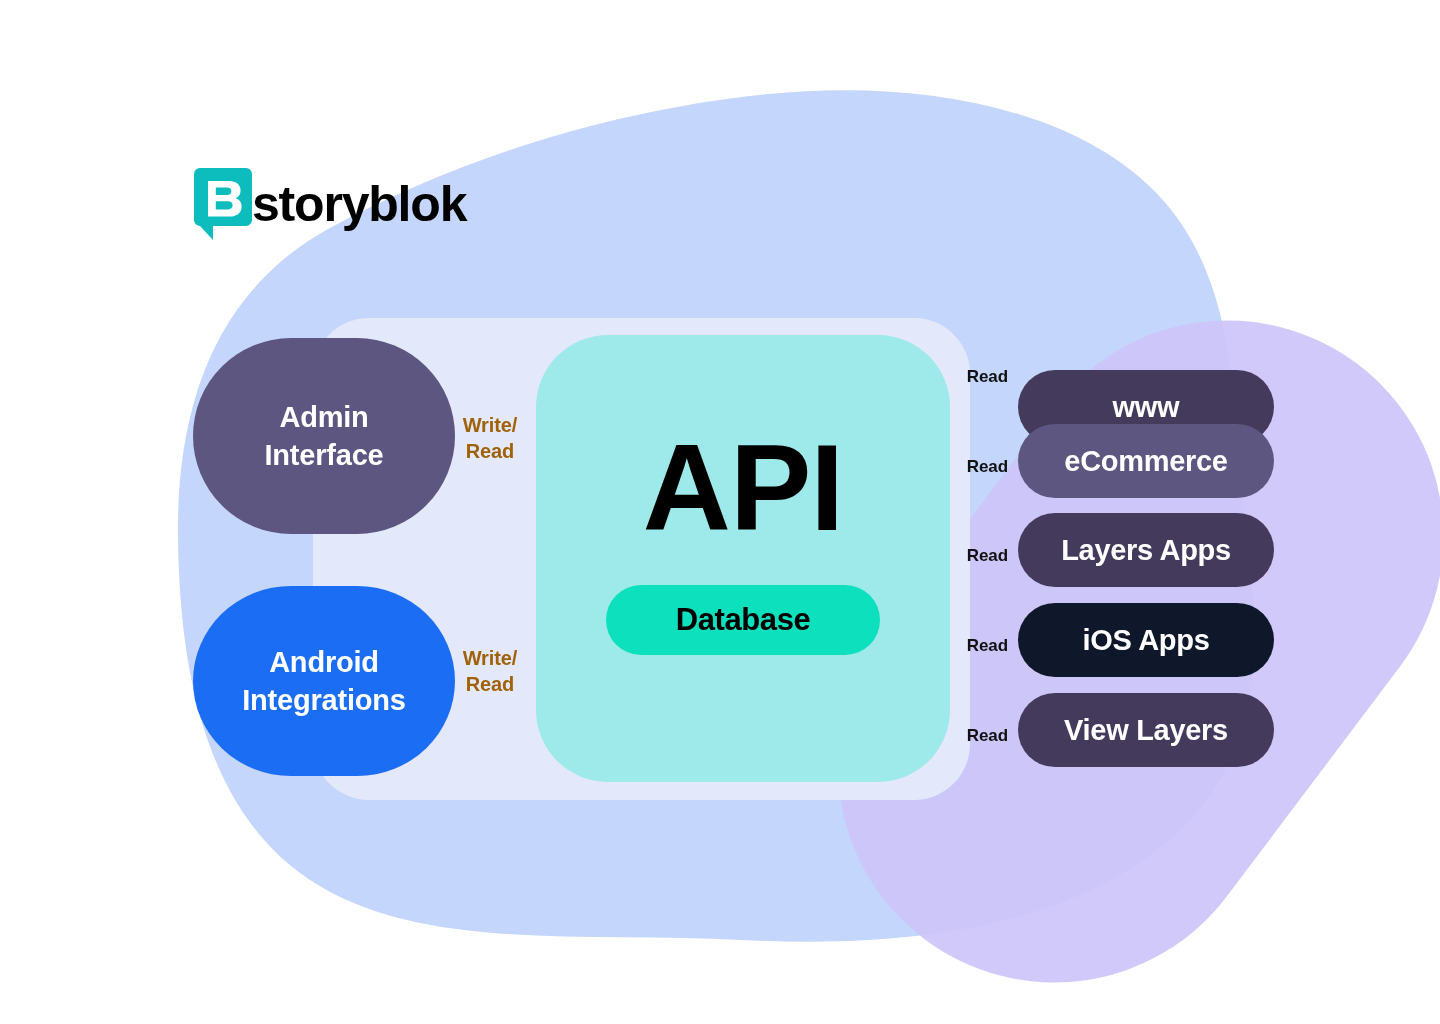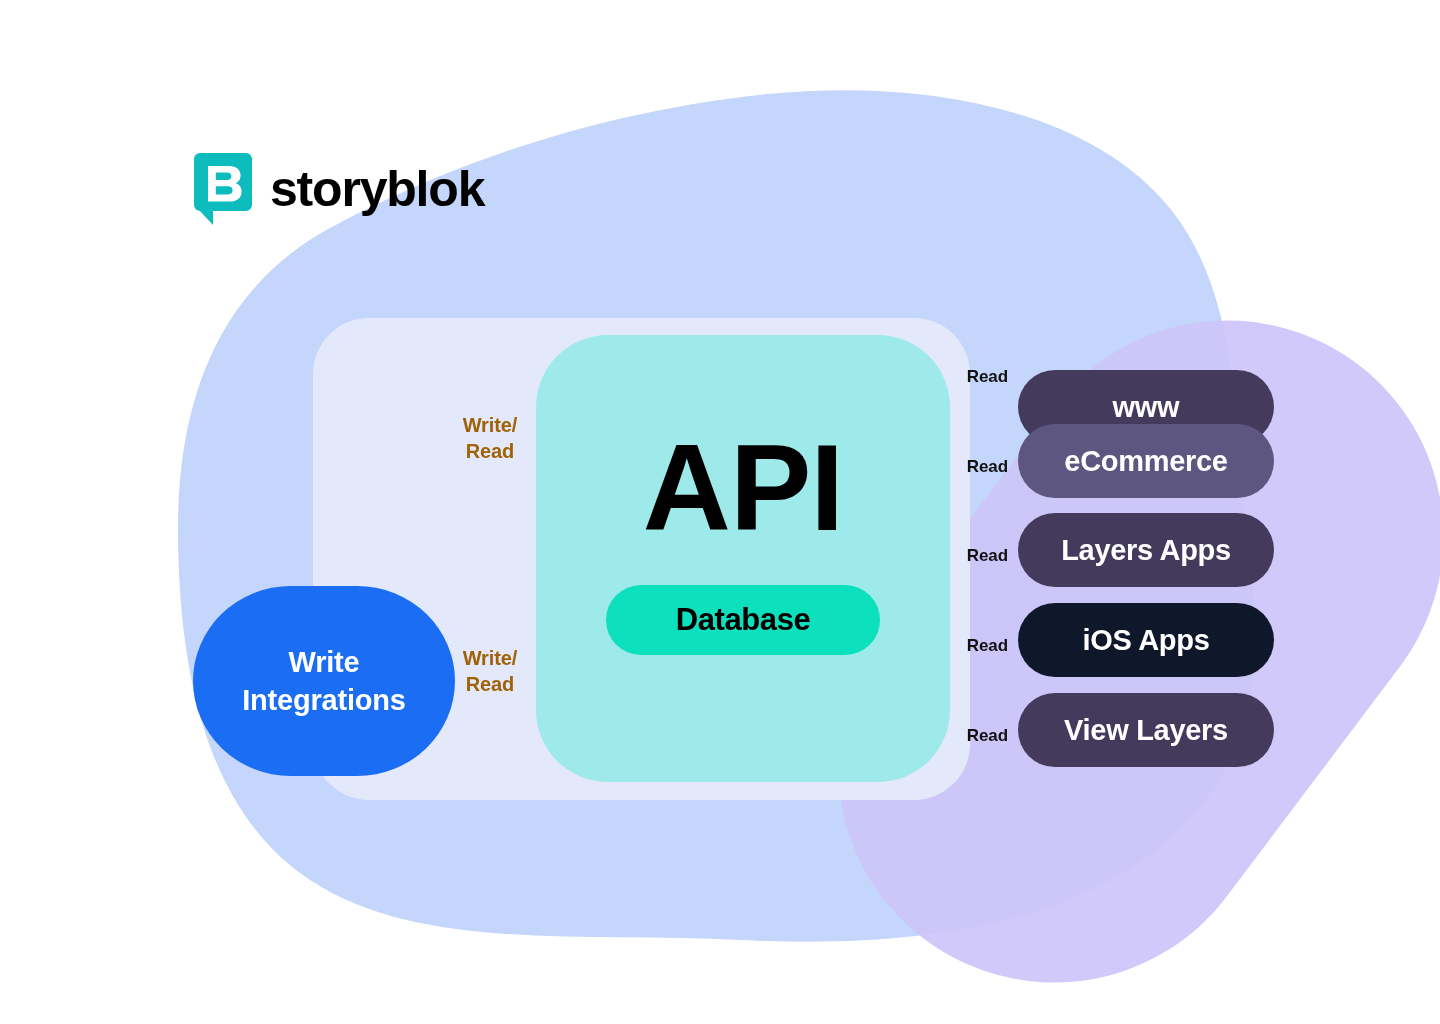--- a/index.html
+++ b/index.html
@@ -26,24 +26,23 @@
     position: absolute;
     inset: 0;
     width: 1440px;
     height: 1024px;
   }
 
   
   #logo {
     position: absolute;
     left: 194px;
-    top: 153px;
-    display: flex;
-    align-items: center;
-    gap: 18px;
+    top: 168px;
+    display: flex;
+    align-items: center;
   }
   #logo-mark {
     width: 58px;
     height: 72px;
     position: relative;
   }
   #logo-word {
     font-size: 50px;
     font-weight: bold;
     letter-spacing: -1.2px;
@@ -205,26 +204,31 @@
         <path fill="#ffffff" d="M14 13 h21 c7.2 0 11.6 3.8 11.6 9.6 0 3.6 -1.8 6.2 -4.8 7.6 3.6 1.3 5.8 4.2 5.8 8.3 0 6.3 -4.6 10.1 -12.2 10.1 h-21.4 z
                  M21.8 19.6 v7.4 h11.4 c2.6 0 4.2 -1.4 4.2 -3.7 0 -2.3 -1.6 -3.7 -4.2 -3.7 z
                  M21.8 33.2 v8.2 h12.2 c2.9 0 4.6 -1.5 4.6 -4.1 0 -2.6 -1.7 -4.1 -4.6 -4.1 z"></path>
       </svg>
     </div>
     <div id="logo-word">storyblok</div>
   </div>
 
   <div id="inner-panel"></div>
 
+  <div class="src-node" id="node-admin">
+    <span>
+      <span>Admin</span><br><span>Interface</span>
+    </span>
+  </div>
   <div class="edge-label" id="label-write-1">Write/
 Read</div>
 
   <div class="src-node" id="node-custom">
     <span>
-      <span>Write</span><br><span>Integrations</span>
+      <span>Android</span><br><span>Integrations</span>
     </span>
   </div>
   <div class="edge-label" id="label-write-2">Write/
 Read</div>
 
   <div id="api-box">
     <div id="api-title">API</div>
     <div id="db-pill">
       <span id="db-label">Database</span>
     </div>

